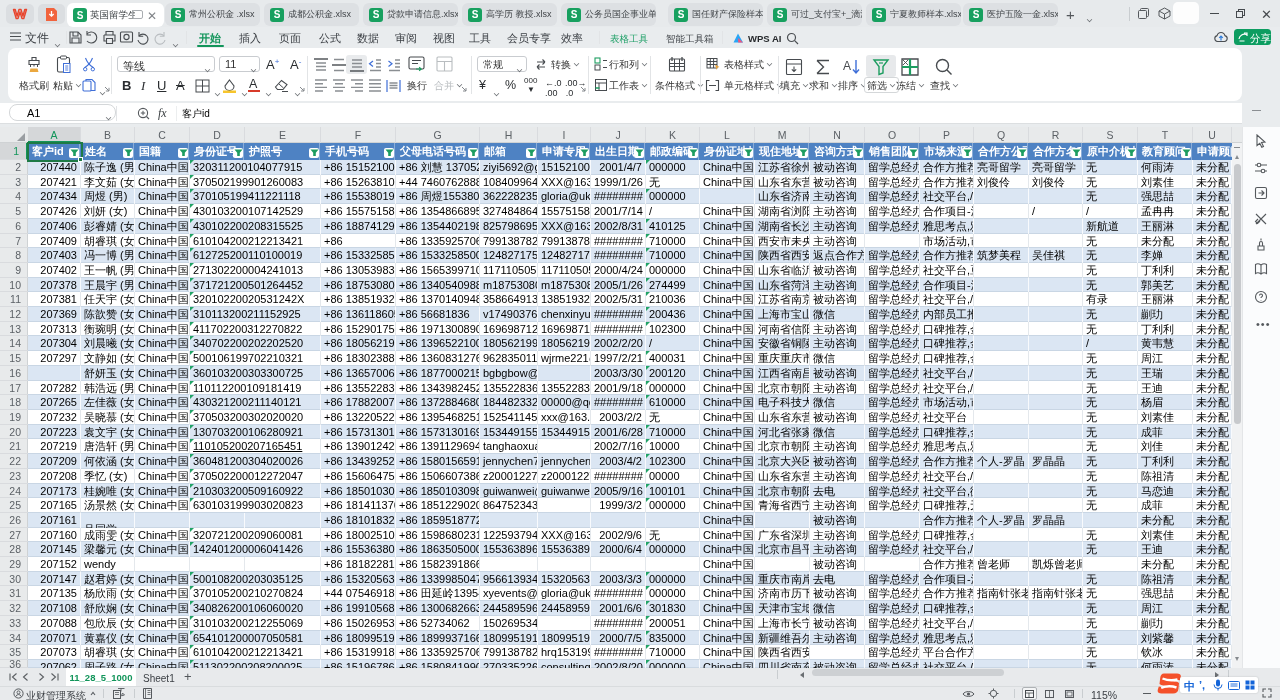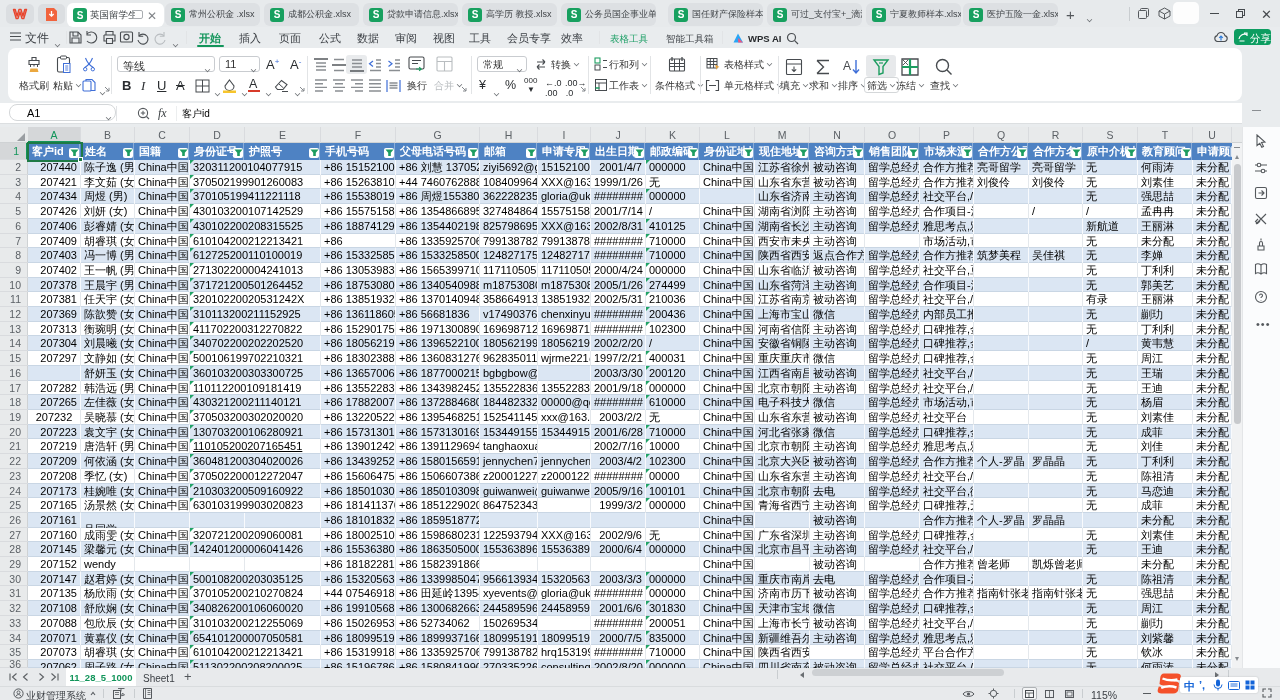--- a/index.html
+++ b/index.html
@@ -1325,21 +1325,21 @@
 <div class="cell" style="left:1029px;top:395.29px;width:53px;height:14.71px;"></div>
 <div class="abs" style="left:1082px;top:395.29px;width:1px;height:14.71px;background:rgba(255,255,255,0.8)"></div>
 <div class="cell" style="left:1083px;top:395.29px;width:54px;height:14.71px;">无</div>
 <div class="abs" style="left:1137px;top:395.29px;width:1px;height:14.71px;background:rgba(255,255,255,0.8)"></div>
 <div class="cell" style="left:1138px;top:395.29px;width:54px;height:14.71px;">杨眉</div>
 <div class="abs" style="left:1192px;top:395.29px;width:1px;height:14.71px;background:rgba(255,255,255,0.8)"></div>
 <div class="cell" style="left:1193px;top:395.29px;width:38px;height:14.71px;">未分配</div>
 <div class="abs" style="left:1231px;top:395.29px;width:1px;height:14.71px;background:rgba(255,255,255,0.8)"></div>
 <div class="abs" style="left:28px;top:410.00px;width:1204px;height:14.71px;background:#fff;border-bottom:1px solid #c9d6e4"></div>
 <div class="rowno" style="top:410.00px;height:14.71px;line-height:14.71px">19</div>
-<div class="cell" style="left:28px;top:410.00px;width:52px;height:14.71px;text-align:center;">207232</div>
+<div class="cell" style="left:28px;top:410.00px;width:52px;height:14.71px;text-align:right;">207232</div>
 <div class="abs" style="left:80px;top:410.00px;width:1px;height:14.71px;background:#e4e8ec"></div>
 <div class="cell" style="left:81px;top:410.00px;width:53px;height:14.71px;">吴晓慕 (女</div>
 <div class="abs" style="left:134px;top:410.00px;width:1px;height:14.71px;background:#e4e8ec"></div>
 <div class="cell" style="left:135px;top:410.00px;width:54px;height:14.71px;">China中国</div>
 <div class="abs" style="left:189px;top:410.00px;width:1px;height:14.71px;background:#e4e8ec"></div>
 <div class="cell" style="left:190px;top:410.00px;width:130px;height:14.71px;">370503200302020020<i class="abs" style="left:0;top:0;width:0;height:0;border-right:4px solid transparent;border-top:4px solid #21a366"></i></div>
 <div class="abs" style="left:320px;top:410.00px;width:1px;height:14.71px;background:#e4e8ec"></div>
 <div class="cell" style="left:321px;top:410.00px;width:74px;height:14.71px;">+86 1322052233</div>
 <div class="abs" style="left:395px;top:410.00px;width:1px;height:14.71px;background:#e4e8ec"></div>
 <div class="cell" style="left:396px;top:410.00px;width:83px;height:14.71px;">+86 1395468251 1</div>

